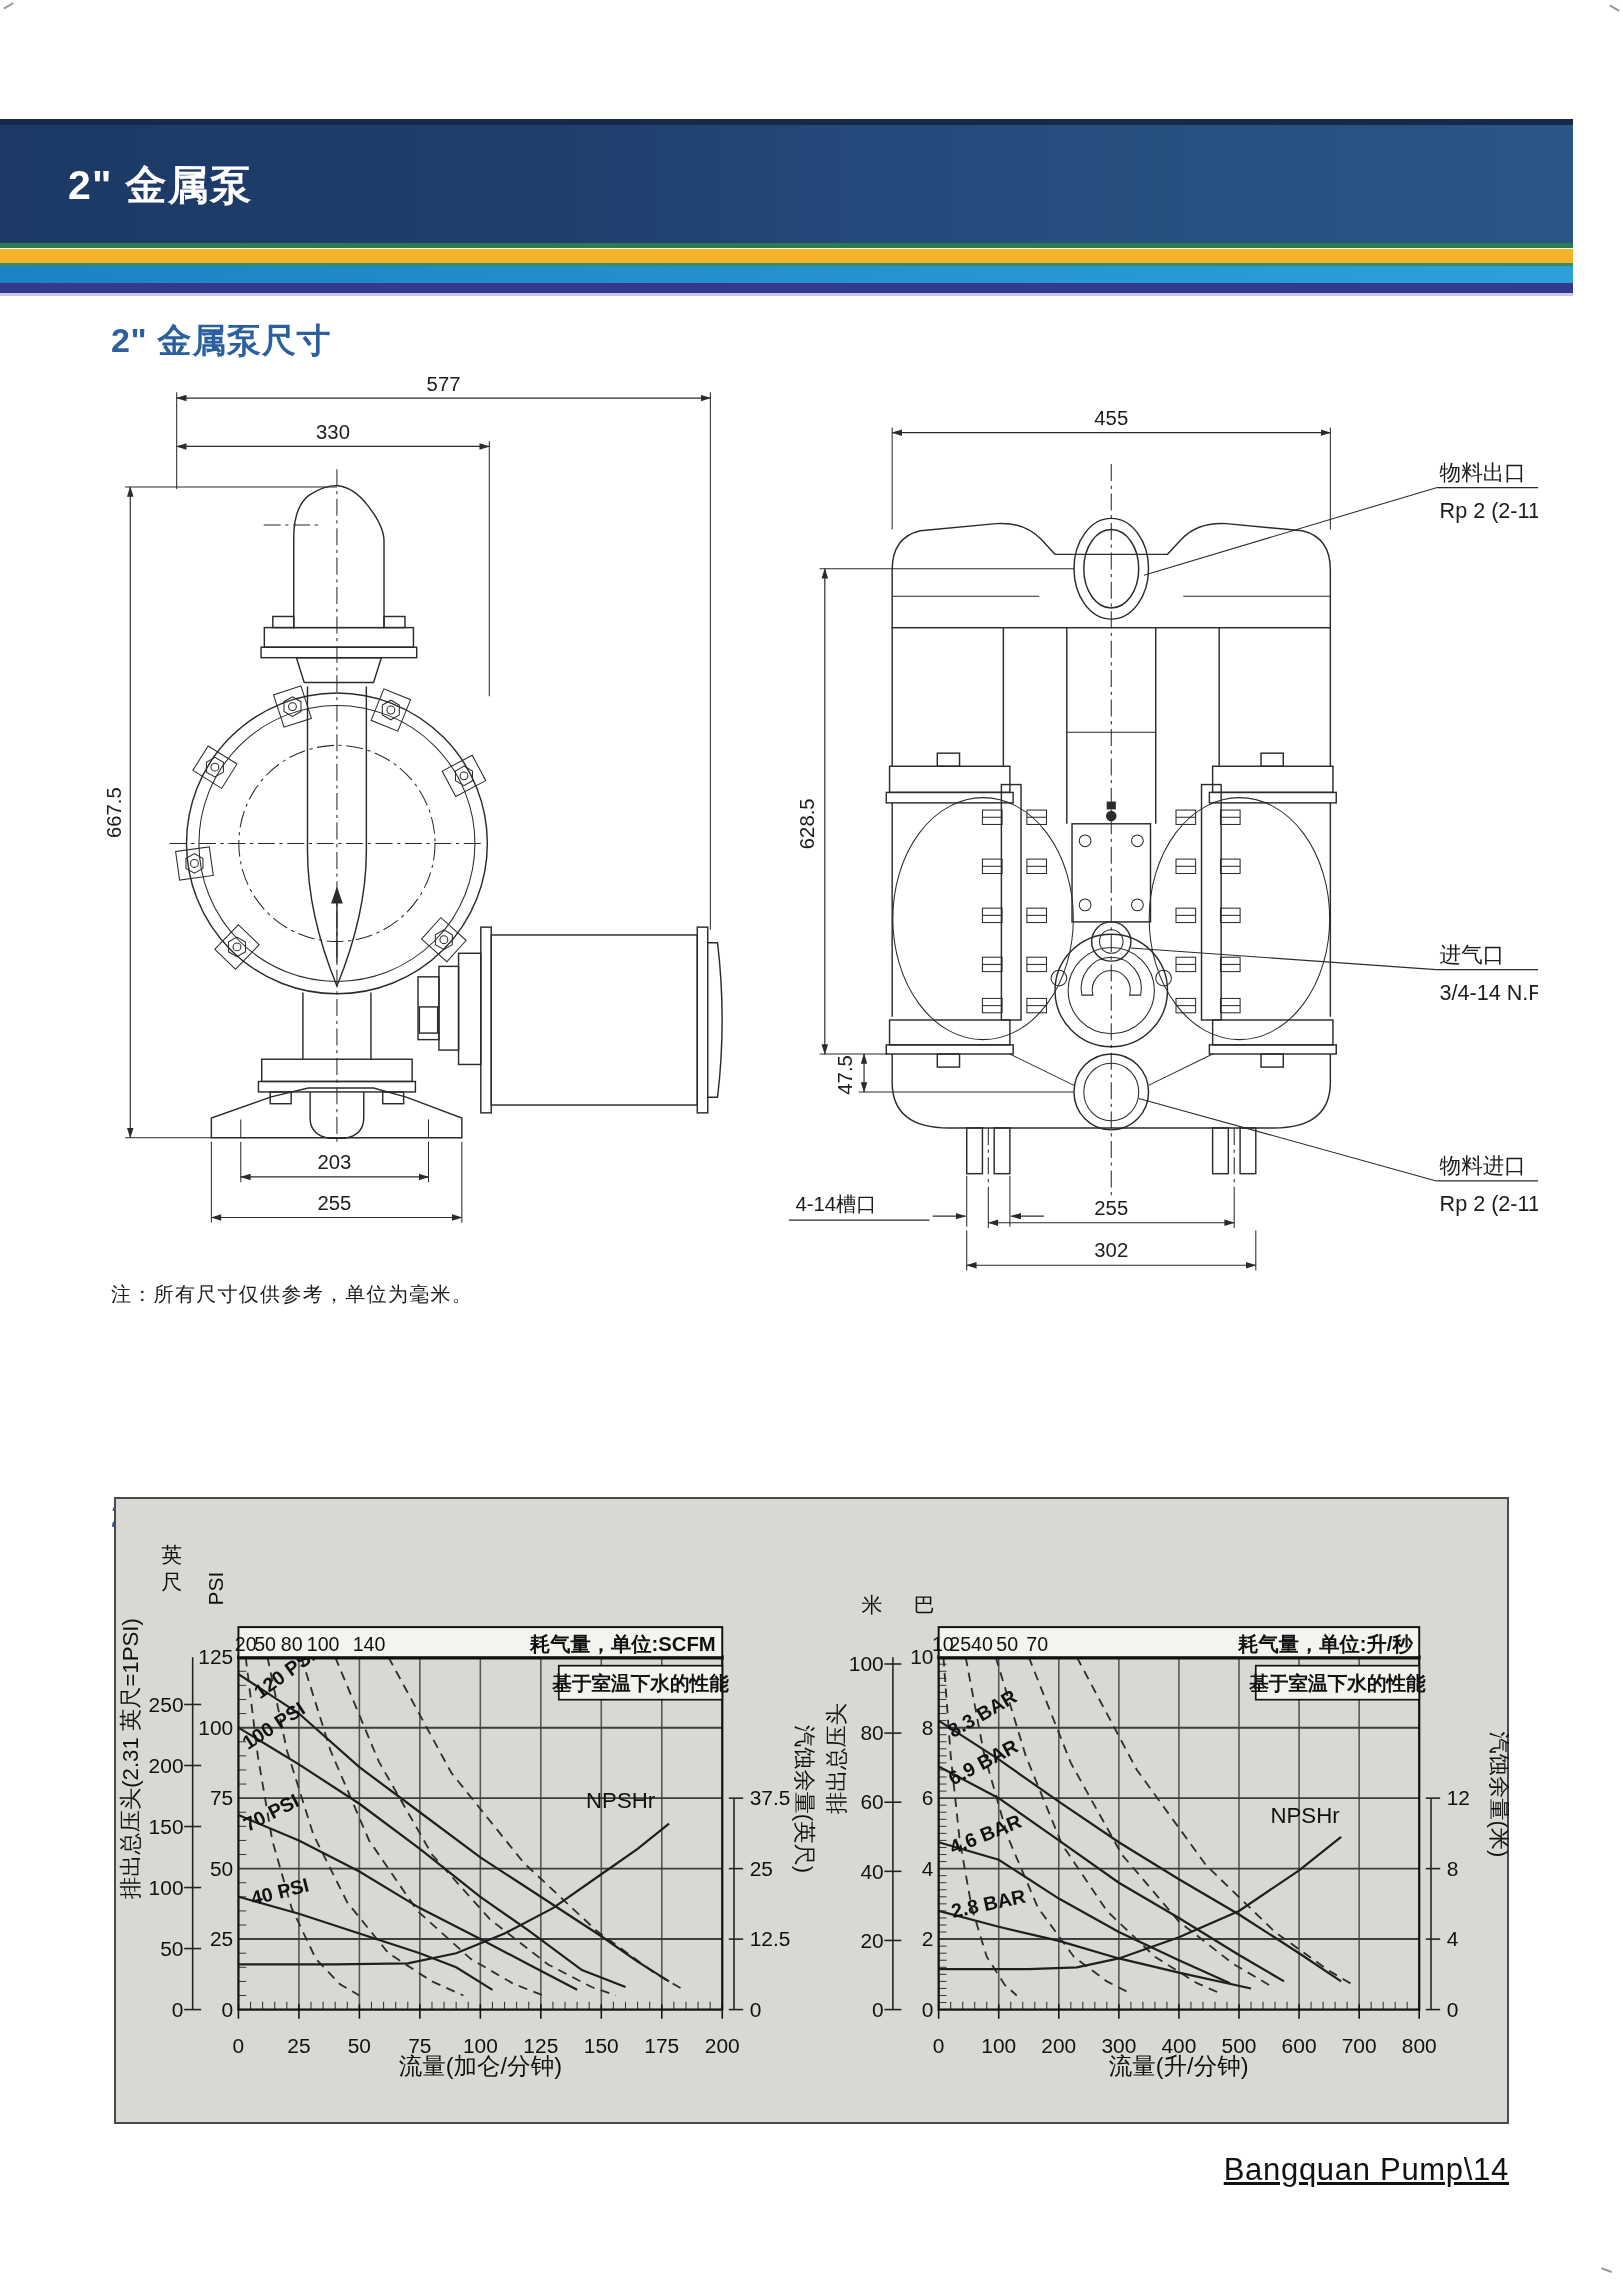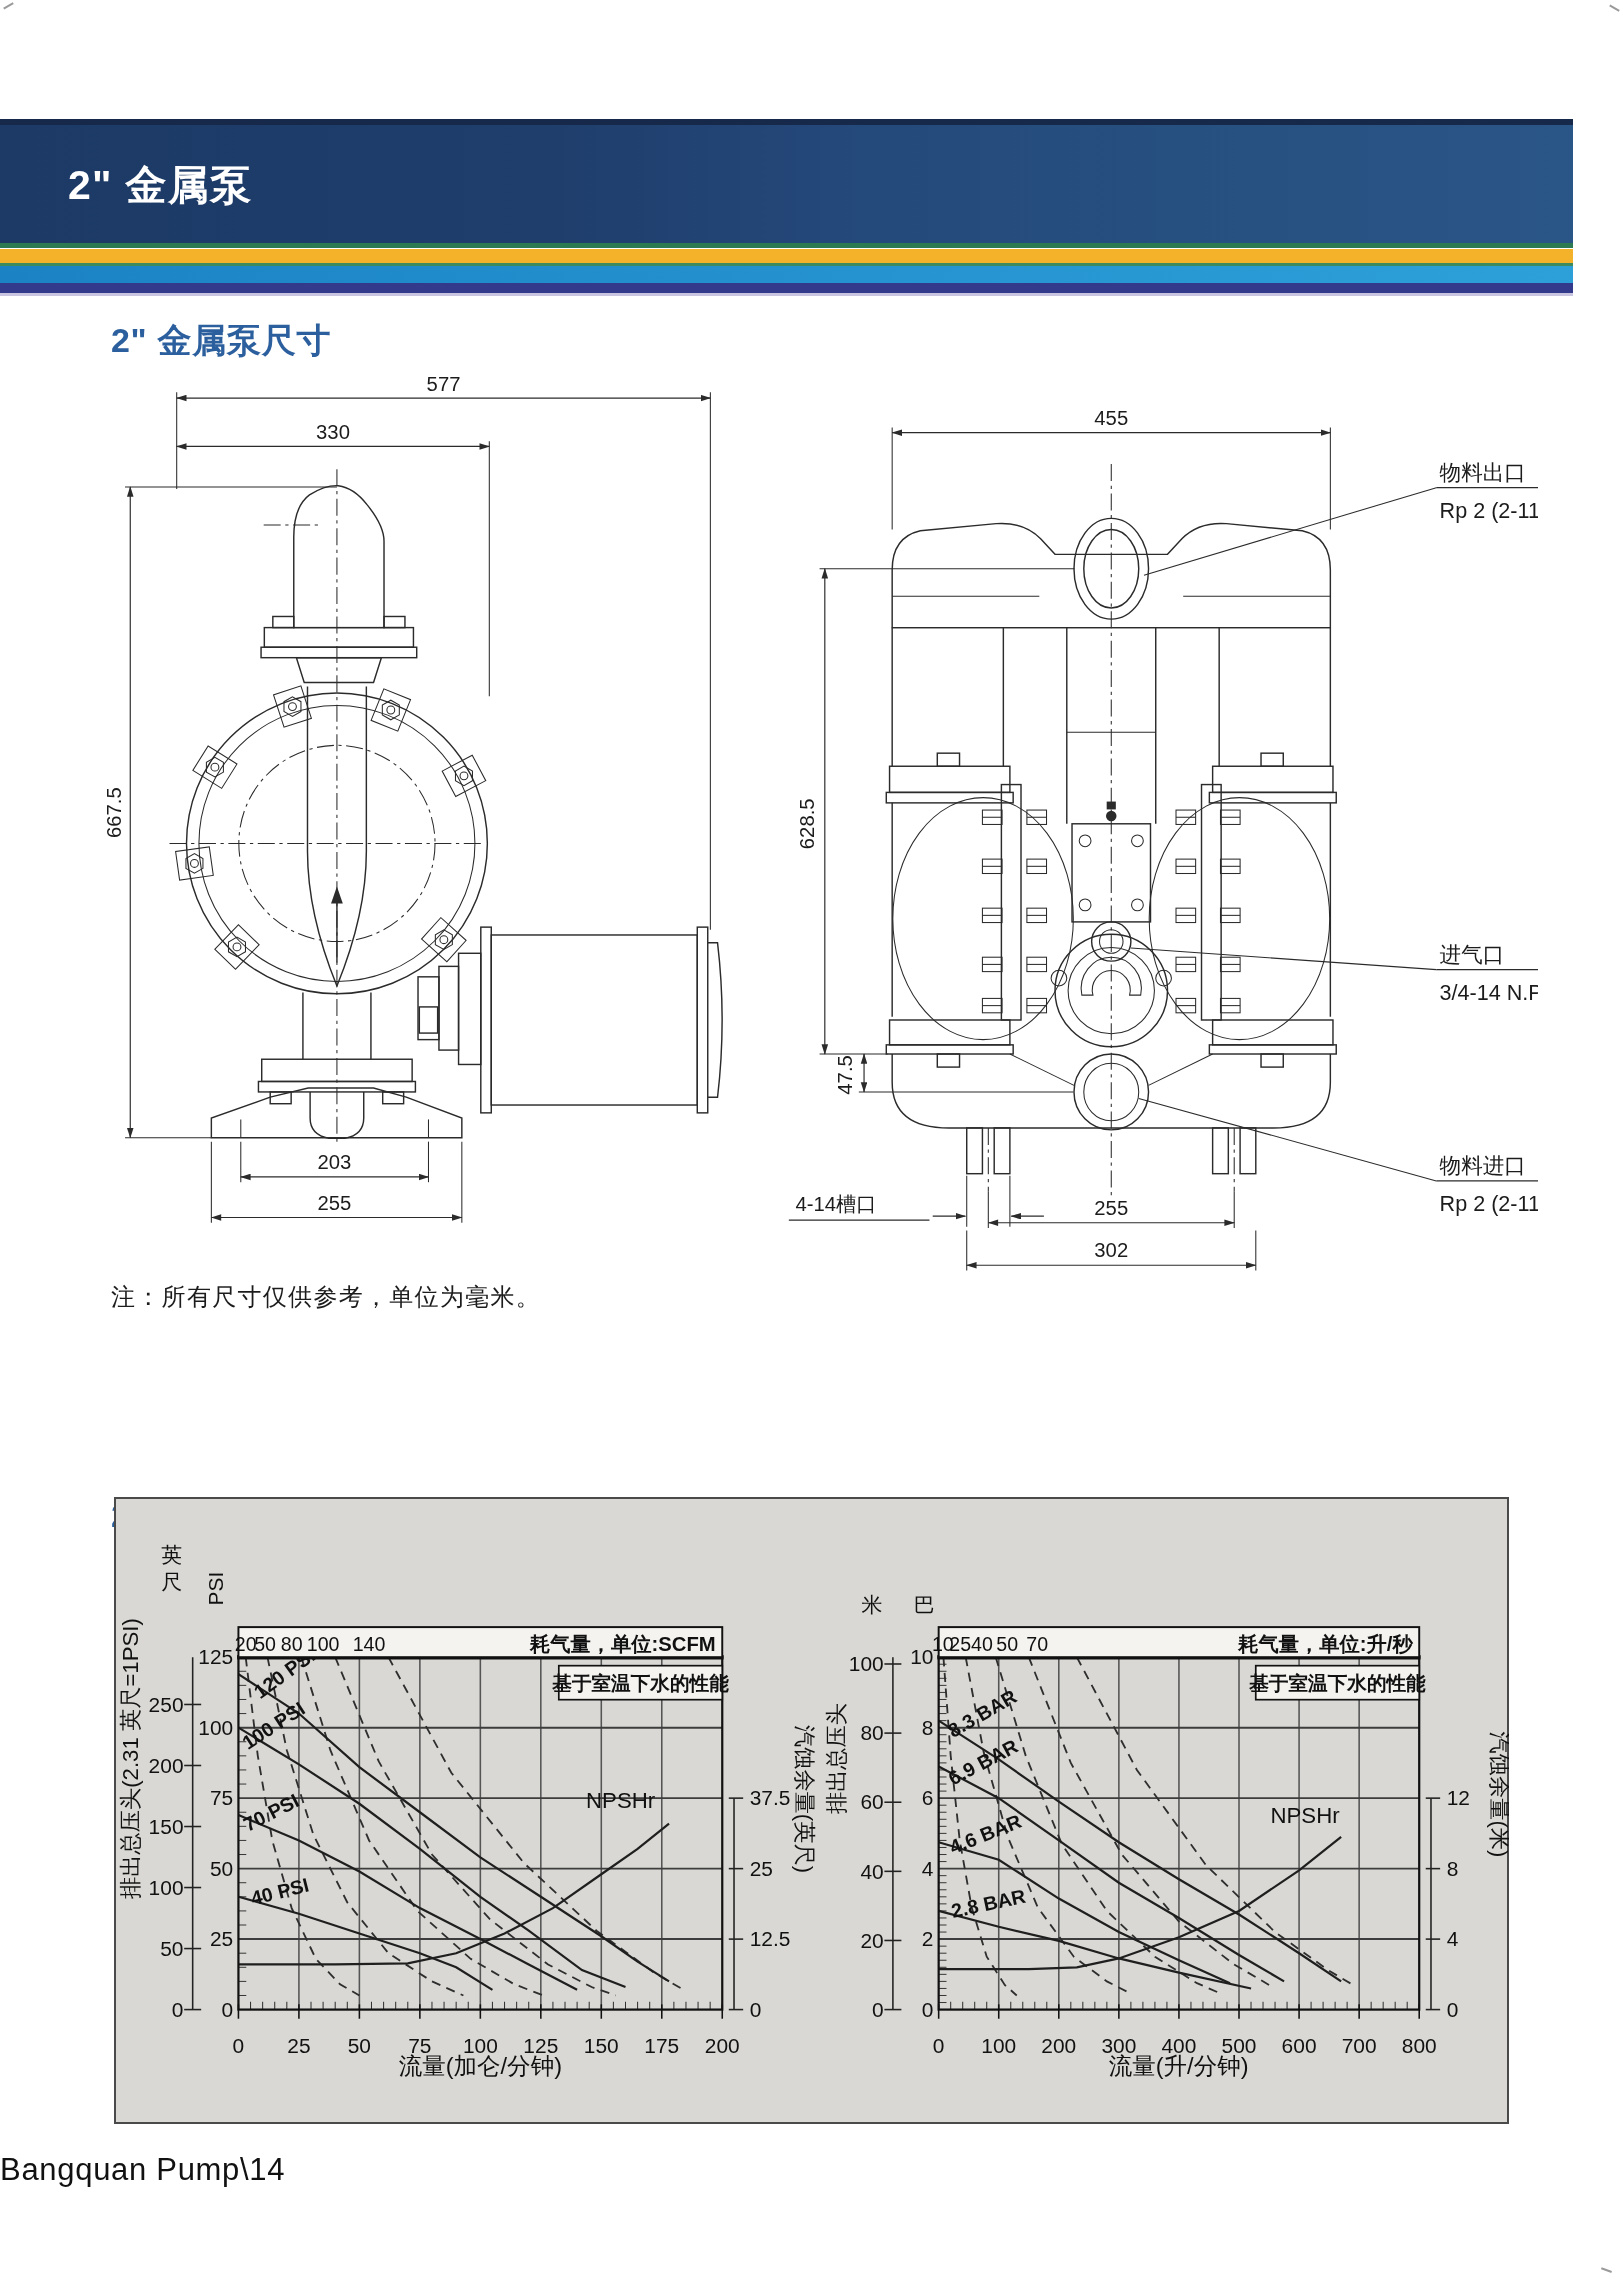--- a/index.html
+++ b/index.html
@@ -11,26 +11,26 @@
   #topbar .title{position:absolute;left:68px;top:33px;color:#ffffff;font-size:41px;font-weight:bold;letter-spacing:1.3px;}
   .stripe{left:0;width:1573px;}
   #stripe-teal1{top:243px;height:5.2px;background:#2c7a52;}
   #stripe-yellow{top:249px;height:14.4px;background:#f3b229;}
   #stripe-teal2{top:263px;height:3.3px;background:#3d8a5e;}
   #stripe-lightblue{top:266px;height:17px;background:linear-gradient(90deg,#1b83c4,#2da0d9);}
   #stripe-indigo{top:283px;height:9.8px;background:#33398b;}
   #stripe-lav{top:293px;height:2.6px;background:#c9c4e0;}
   .section-title{color:#2c5f9d;font-weight:bold;font-size:34px;letter-spacing:0.7px;}
   #sec1-title{left:111px;top:318px;}
-  #note-line{left:111px;top:1281px;font-size:24px;color:#1c1c1c;letter-spacing:1.3px;}
+  #note-line{left:111px;top:1281px;font-size:20px;color:#1c1c1c;letter-spacing:1.3px;}
   #sec2-title{left:111px;top:1493px;}
   #panel{left:114px;top:1497px;width:1395px;height:627px;background:#d9d8d4;border:2px solid #4a4a4a;box-sizing:border-box;}
   #charts-svg{left:114px;top:1497px;}
   #drawing-svg{left:92px;top:366px;}
-  #footer{left:0px;top:2152px;width:1509px;font-size:31px;color:#111;letter-spacing:0.7px;}
+  #footer{left:0px;top:2152px;width:1509px;text-align:right;font-size:31px;color:#111;letter-spacing:0.7px;text-decoration:underline;}
   .cropmark{background:#9a9a9a;}
   
   .ln{stroke:#2b2b2b;stroke-width:2.2;fill:none;}
   .lnthin{stroke:#2b2b2b;stroke-width:1.6;fill:none;}
   .dim{stroke:#2b2b2b;stroke-width:1.8;fill:none;}
   .cl{stroke:#2b2b2b;stroke-width:1.6;fill:none;stroke-dasharray:26 7 5 7;}
   .dimtxt{font-size:31px;fill:#1c1c1c;}
   .cotxt{font-size:33px;fill:#1c1c1c;}
 </style>
 </head>

